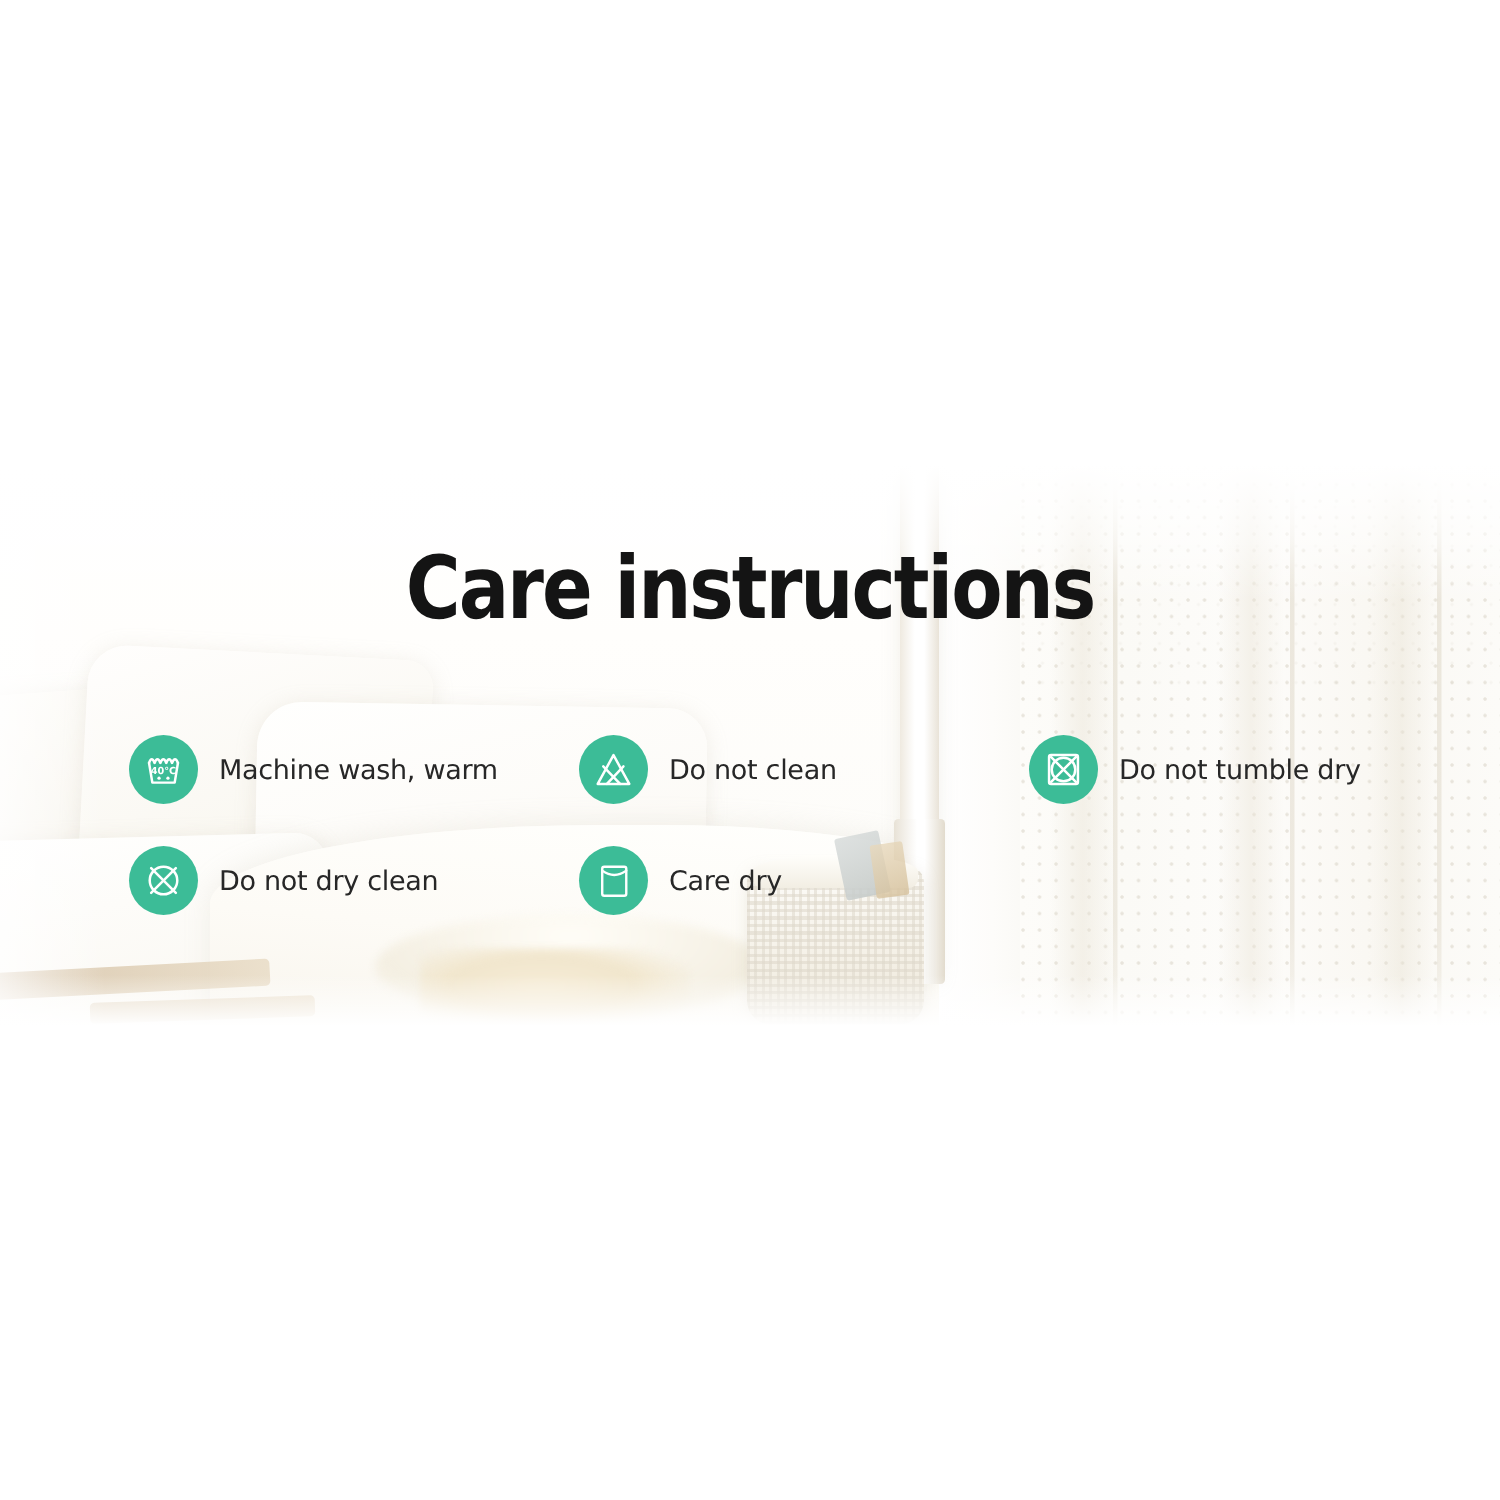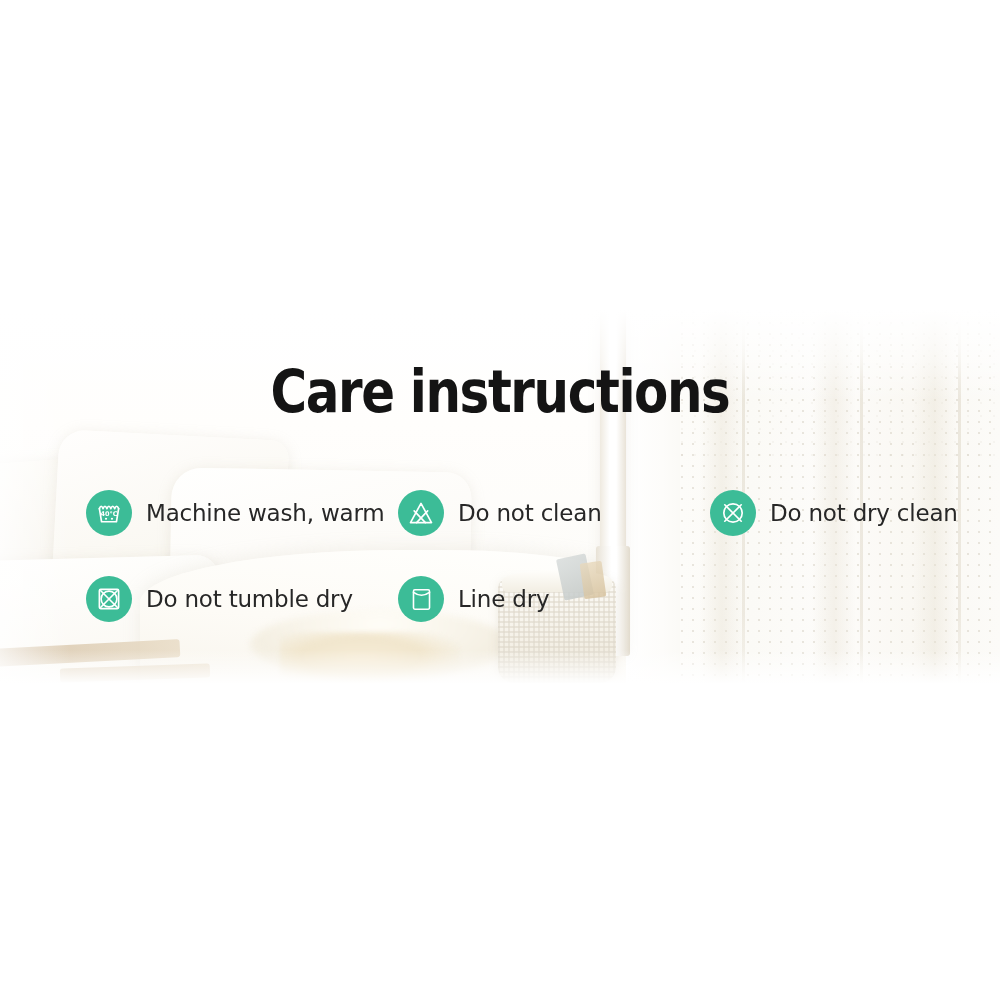--- a/index.html
+++ b/index.html
@@ -262,21 +262,20 @@
 
   .care-grid {
     position: absolute;
     left: 86px;
     top: 476px;
     width: 845px;
     display: grid;
     grid-template-columns: 300px 300px 245px;
     grid-template-rows: 74px 74px;
     align-items: center;
-    gap: 12px;
   }
 
   .care-item {
     display: flex;
     align-items: center;
     gap: 14px;
   }
 
   .care-icon {
     width: 46px;
@@ -285,21 +284,21 @@
     border-radius: 50%;
     background: #3cbc97;
     display: flex;
     align-items: center;
     justify-content: center;
   }
   .care-icon svg { display: block; }
 
   .care-label {
     font-family: "DejaVu Sans", sans-serif;
-    font-size: 23px;
+    font-size: 18px;
     font-weight: 400;
     color: #272727;
     letter-spacing: -0.2px;
     white-space: nowrap;
   }
 </style>
 </head>
 <body>
 
 <div id="stage">
@@ -368,45 +367,45 @@
             <path d="M23.6 13.6 L11 27"></path>
           </svg>
         </span>
         <span class="care-label">Do not clean</span>
       </div>
 
 
       <div class="care-item">
         <span class="care-icon">
           <svg width="28" height="28" viewBox="0 0 32 32" fill="none" stroke="#ffffff" stroke-width="1.9" stroke-linejoin="round" stroke-linecap="round">
-            <circle cx="16" cy="16" r="10.5"></circle>
-            <path d="M6.6 6.6 L25.4 25.4"></path>
-            <path d="M25.4 6.6 L6.6 25.4"></path>
-          </svg>
-        </span>
-        <span class="care-label">Do not dry clean</span>
-      </div>
-
-      <div class="care-item">
-        <span class="care-icon">
-          <svg width="28" height="28" viewBox="0 0 32 32" fill="none" stroke="#ffffff" stroke-width="1.9" stroke-linejoin="round" stroke-linecap="round">
             <rect x="5" y="5" width="22" height="22" rx="1.5"></rect>
             <circle cx="16" cy="16" r="9"></circle>
             <path d="M6.6 6.6 L25.4 25.4"></path>
             <path d="M25.4 6.6 L6.6 25.4"></path>
           </svg>
         </span>
         <span class="care-label">Do not tumble dry</span>
       </div>
 
       <div class="care-item">
         <span class="care-icon">
+          <svg width="28" height="28" viewBox="0 0 32 32" fill="none" stroke="#ffffff" stroke-width="1.9" stroke-linejoin="round" stroke-linecap="round">
+            <circle cx="16" cy="16" r="10.5"></circle>
+            <path d="M6.6 6.6 L25.4 25.4"></path>
+            <path d="M25.4 6.6 L6.6 25.4"></path>
+          </svg>
+        </span>
+        <span class="care-label">Do not dry clean</span>
+      </div>
+
+      <div class="care-item">
+        <span class="care-icon">
           <svg width="27" height="27" viewBox="0 0 32 32" fill="none" stroke="#ffffff" stroke-width="1.9" stroke-linejoin="round" stroke-linecap="round">
             <rect x="6.5" y="4.5" width="19" height="23" rx="1.6"></rect>
             <path d="M6.5 7.6 Q16 14.4 25.5 7.6"></path>
           </svg>
         </span>
-        <span class="care-label">Line dry</span>
+        <span class="care-label">Care dry</span>
       </div>
 
     </div>
   </div>
 </div>
 
 </body></html>

